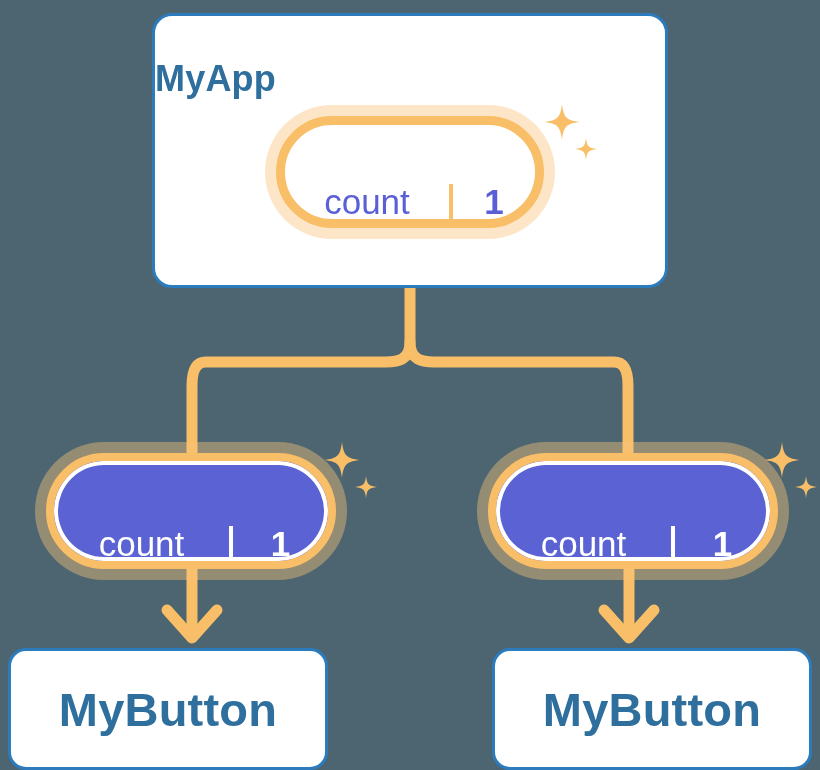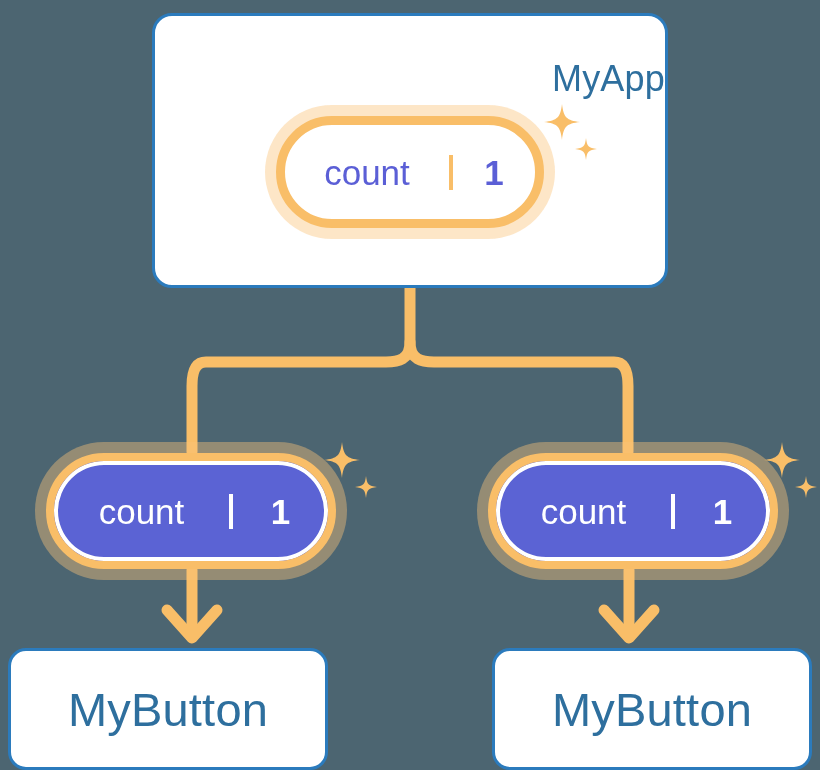--- a/index.html
+++ b/index.html
@@ -32,23 +32,23 @@
     position: absolute;
     background: #ffffff;
     border: 3px solid #2b7bbd;
     border-radius: 18px;
     box-sizing: border-box;
     z-index: 2;
   }
   .card-title {
     color: #2e6f9e;
     font-size: 34px;
-    font-weight: 400;
+    font-weight: 700;
     letter-spacing: 0.2px;
-    text-align: right;
+    text-align: left;
     line-height: 1;
     white-space: nowrap;
   }
 
   
   #app-card {
     left: 152px;
     top: 13px;
     width: 516px;
     height: 275px;
@@ -84,21 +84,21 @@
 
   
   .pill-wrap {
     position: absolute;
     z-index: 3;
   }
   .pill {
     position: relative;
     box-sizing: border-box;
     display: flex;
-    align-items: center;
+    align-items: flex-end;
     border-radius: 999px;
     
     box-shadow: 0 0 0 11px rgba(250, 196, 121, 0.42);
   }
   .pill-key, .pill-val {
     display: flex;
     align-items: center;
     justify-content: center;
     box-sizing: border-box;
     line-height: 1;

